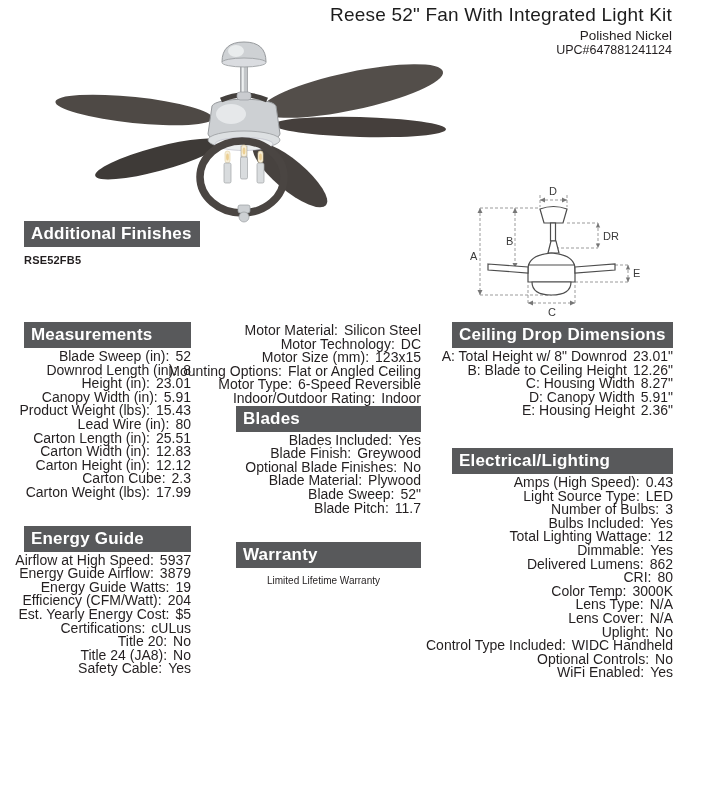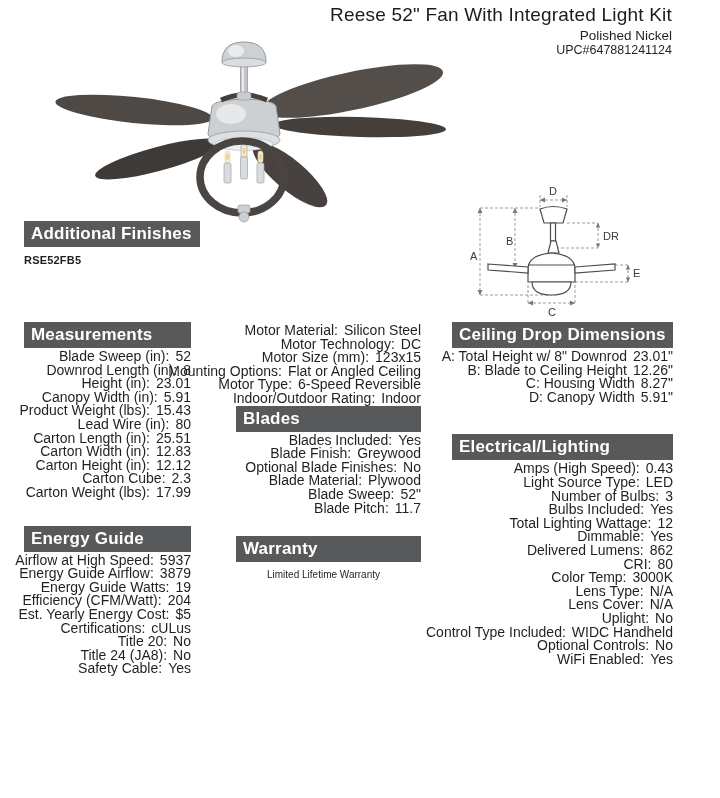--- a/index.html
+++ b/index.html
@@ -31,21 +31,21 @@
   .col3{left:452px;width:221px;}
 
   .rows{margin-top:2px;}
   .spec-row{display:flex;justify-content:flex-end;align-items:baseline;
             font-size:14px;line-height:13.6px;white-space:nowrap;}
   .spec-row .spec-label{text-align:left;}
   .spec-row .spec-value{text-align:right;padding-left:6px;}
 
   .m-energy{margin-top:26px;}
   .m-blades{}
-  .m-warranty{margin-top:21px;}
+  .m-warranty{margin-top:27px;}
   .m-electrical{margin-top:30px;}
 
   .warranty-note{font-size:10px;margin-top:7px;padding-left:31px;}
 
   svg text{font-family:"Liberation Sans", sans-serif;}
 </style>
 </head>
 <body>
 
 <div class="page">
@@ -337,20 +337,24 @@
             <span class="spec-value">12.26"</span>
           </div>
           <div class="spec-row">
             <span class="spec-label">C: Housing Width</span>
             <span class="spec-value">8.27"</span>
           </div>
           <div class="spec-row">
             <span class="spec-label">D: Canopy Width</span>
             <span class="spec-value">5.91"</span>
           </div>
+          <div class="spec-row">
+            <span class="spec-label">E: Housing Height</span>
+            <span class="spec-value">2.36"</span>
+          </div>
         </div>
     </section>
     <section class="m-electrical">
       <div class="bar">Electrical/Lighting</div>
       <div class="rows">
           <div class="spec-row">
             <span class="spec-label">Amps (High Speed):</span>
             <span class="spec-value">0.43</span>
           </div>
           <div class="spec-row">

